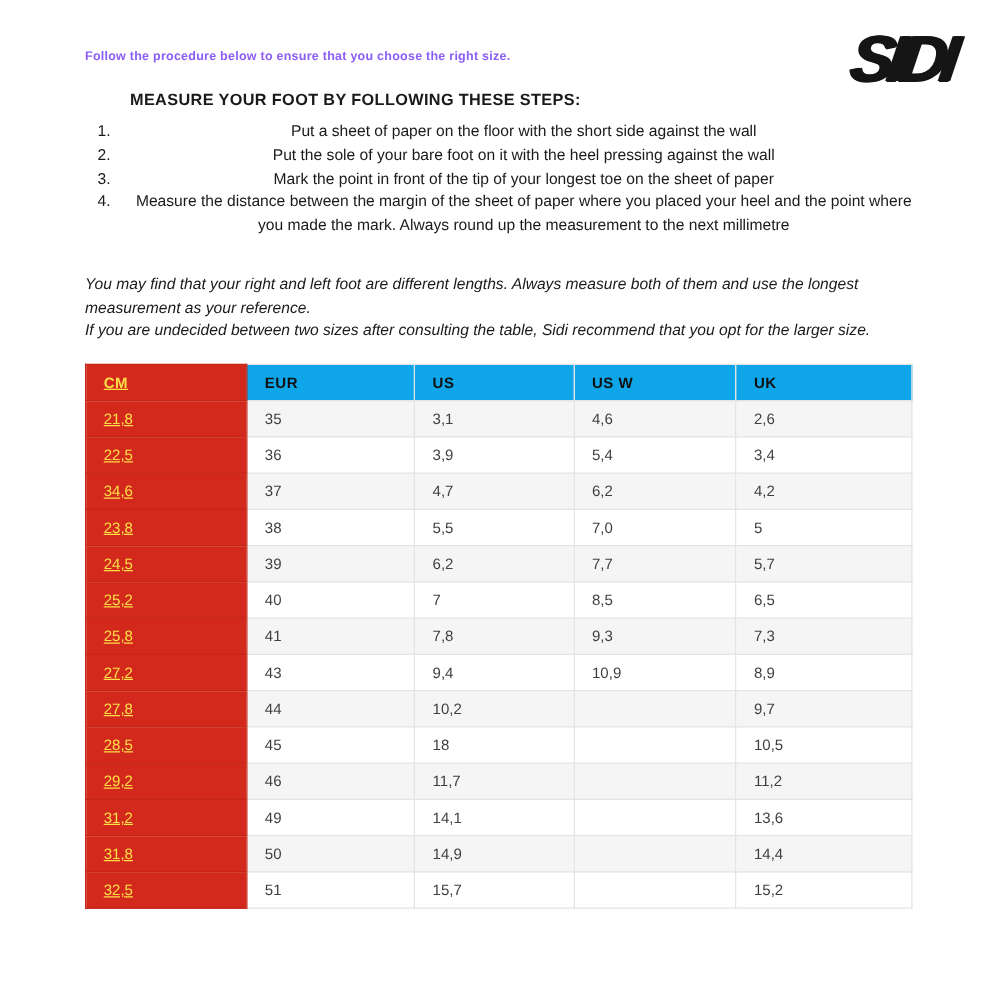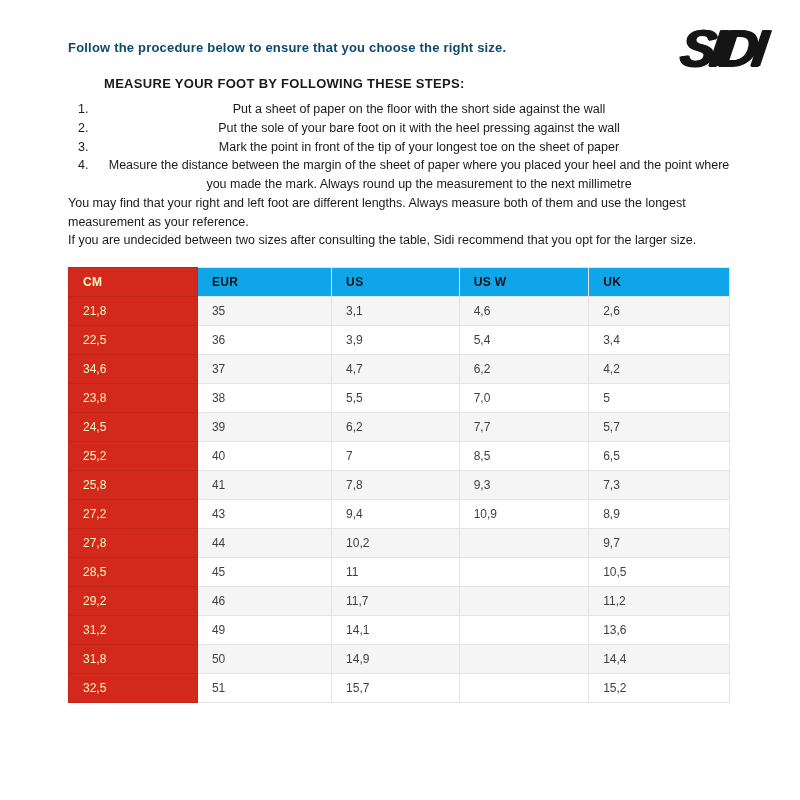--- a/index.html
+++ b/index.html
@@ -11,23 +11,23 @@
     position: relative;
     overflow: hidden;
   }
   .content {
     position: absolute;
     left: 68px; top: 0;
     width: 662px;
   }
   .intro {
     margin-top: 40px;
-    font-size: 13px;
-    font-weight: bold;
-    color: #0c4a6e;
+    font-size: 10px;
+    font-weight: bold;
+    color: #8b5cf6;
     letter-spacing: 0.2px;
   }
   .logo {
     position: absolute;
     top: 22px; right: 38px;
     font-size: 52px;
     font-weight: bold;
     font-style: italic;
     color: #151515;
     letter-spacing: -5px;
@@ -44,21 +44,21 @@
   }
   ol.steps {
     margin-top: 9px;
     padding-left: 24px;
     list-style: decimal;
     font-size: 12.5px;
     line-height: 1.5;
     text-align: center;
   }
   ol.steps li { padding-left: 16px; }
-  .notes { margin-top: 0; }
+  .notes { margin-top: 28px; font-style: italic; }
   .notes p {
     font-size: 12.5px;
     line-height: 1.5;
   }
   table.size-table {
     margin-top: 17px;
     width: 662px;
     border-collapse: collapse;
     table-layout: fixed;
     font-size: 12px;
@@ -81,23 +81,24 @@
     font-size: 12px;
     color: #111111;
     background: #0ea5e9;
     letter-spacing: 0.4px;
   }
   table.size-table td { color: #3f3f3f; }
   table.size-table tbody tr:nth-child(odd) td { background: #f5f5f5; }
   table.size-table th.cm-col,
   table.size-table td.cm-col {
     background: #d2291c !important;
-    color: #fef9c3;
+    color: #fde047;
     border-color: #c4structure2517;
     border-color: #c52517;
+    text-decoration: underline;
   }
 </style>
 </head>
 <body>
 
 <div class="logo">SIDI</div>
 
 <div class="content">
 
   <p class="intro">Follow the procedure below to ensure that you choose the right size.</p>
@@ -193,21 +194,21 @@
         <tr>
           <td class="cm-col">27,8</td>
           <td>44</td>
           <td>10,2</td>
           <td></td>
           <td>9,7</td>
         </tr>
         <tr>
           <td class="cm-col">28,5</td>
           <td>45</td>
-          <td>11</td>
+          <td>18</td>
           <td></td>
           <td>10,5</td>
         </tr>
         <tr>
           <td class="cm-col">29,2</td>
           <td>46</td>
           <td>11,7</td>
           <td></td>
           <td>11,2</td>
         </tr>

